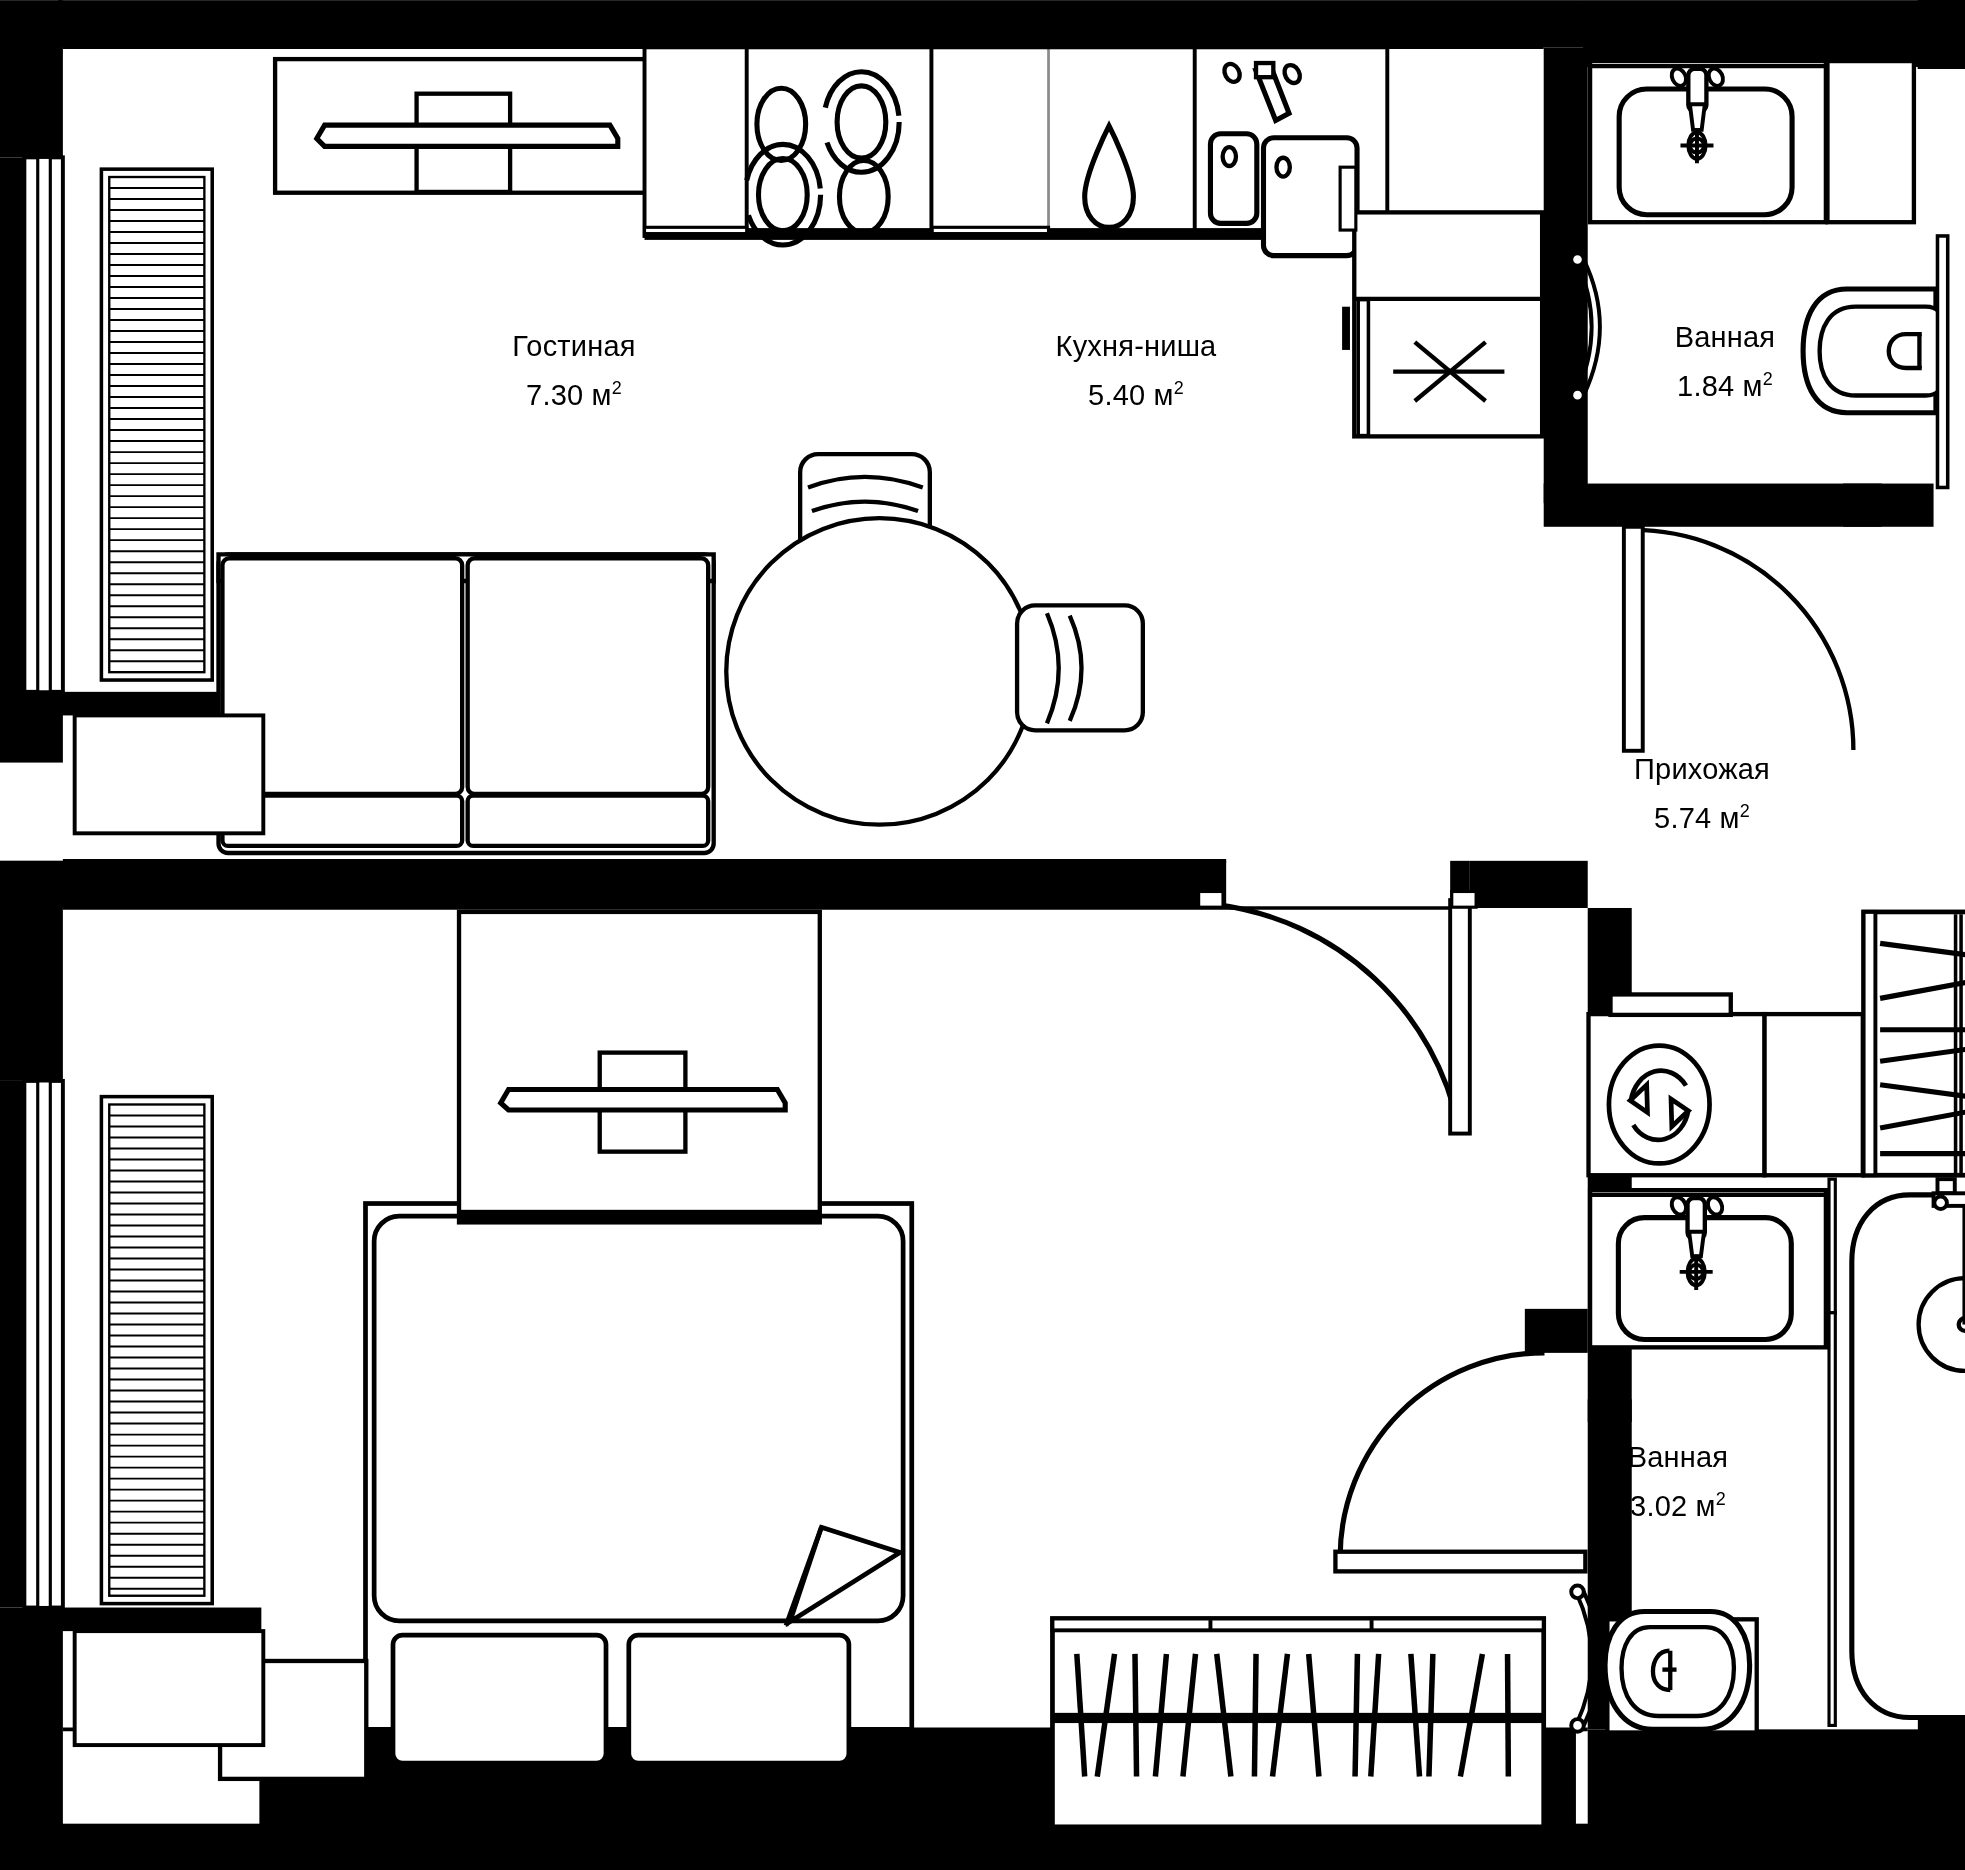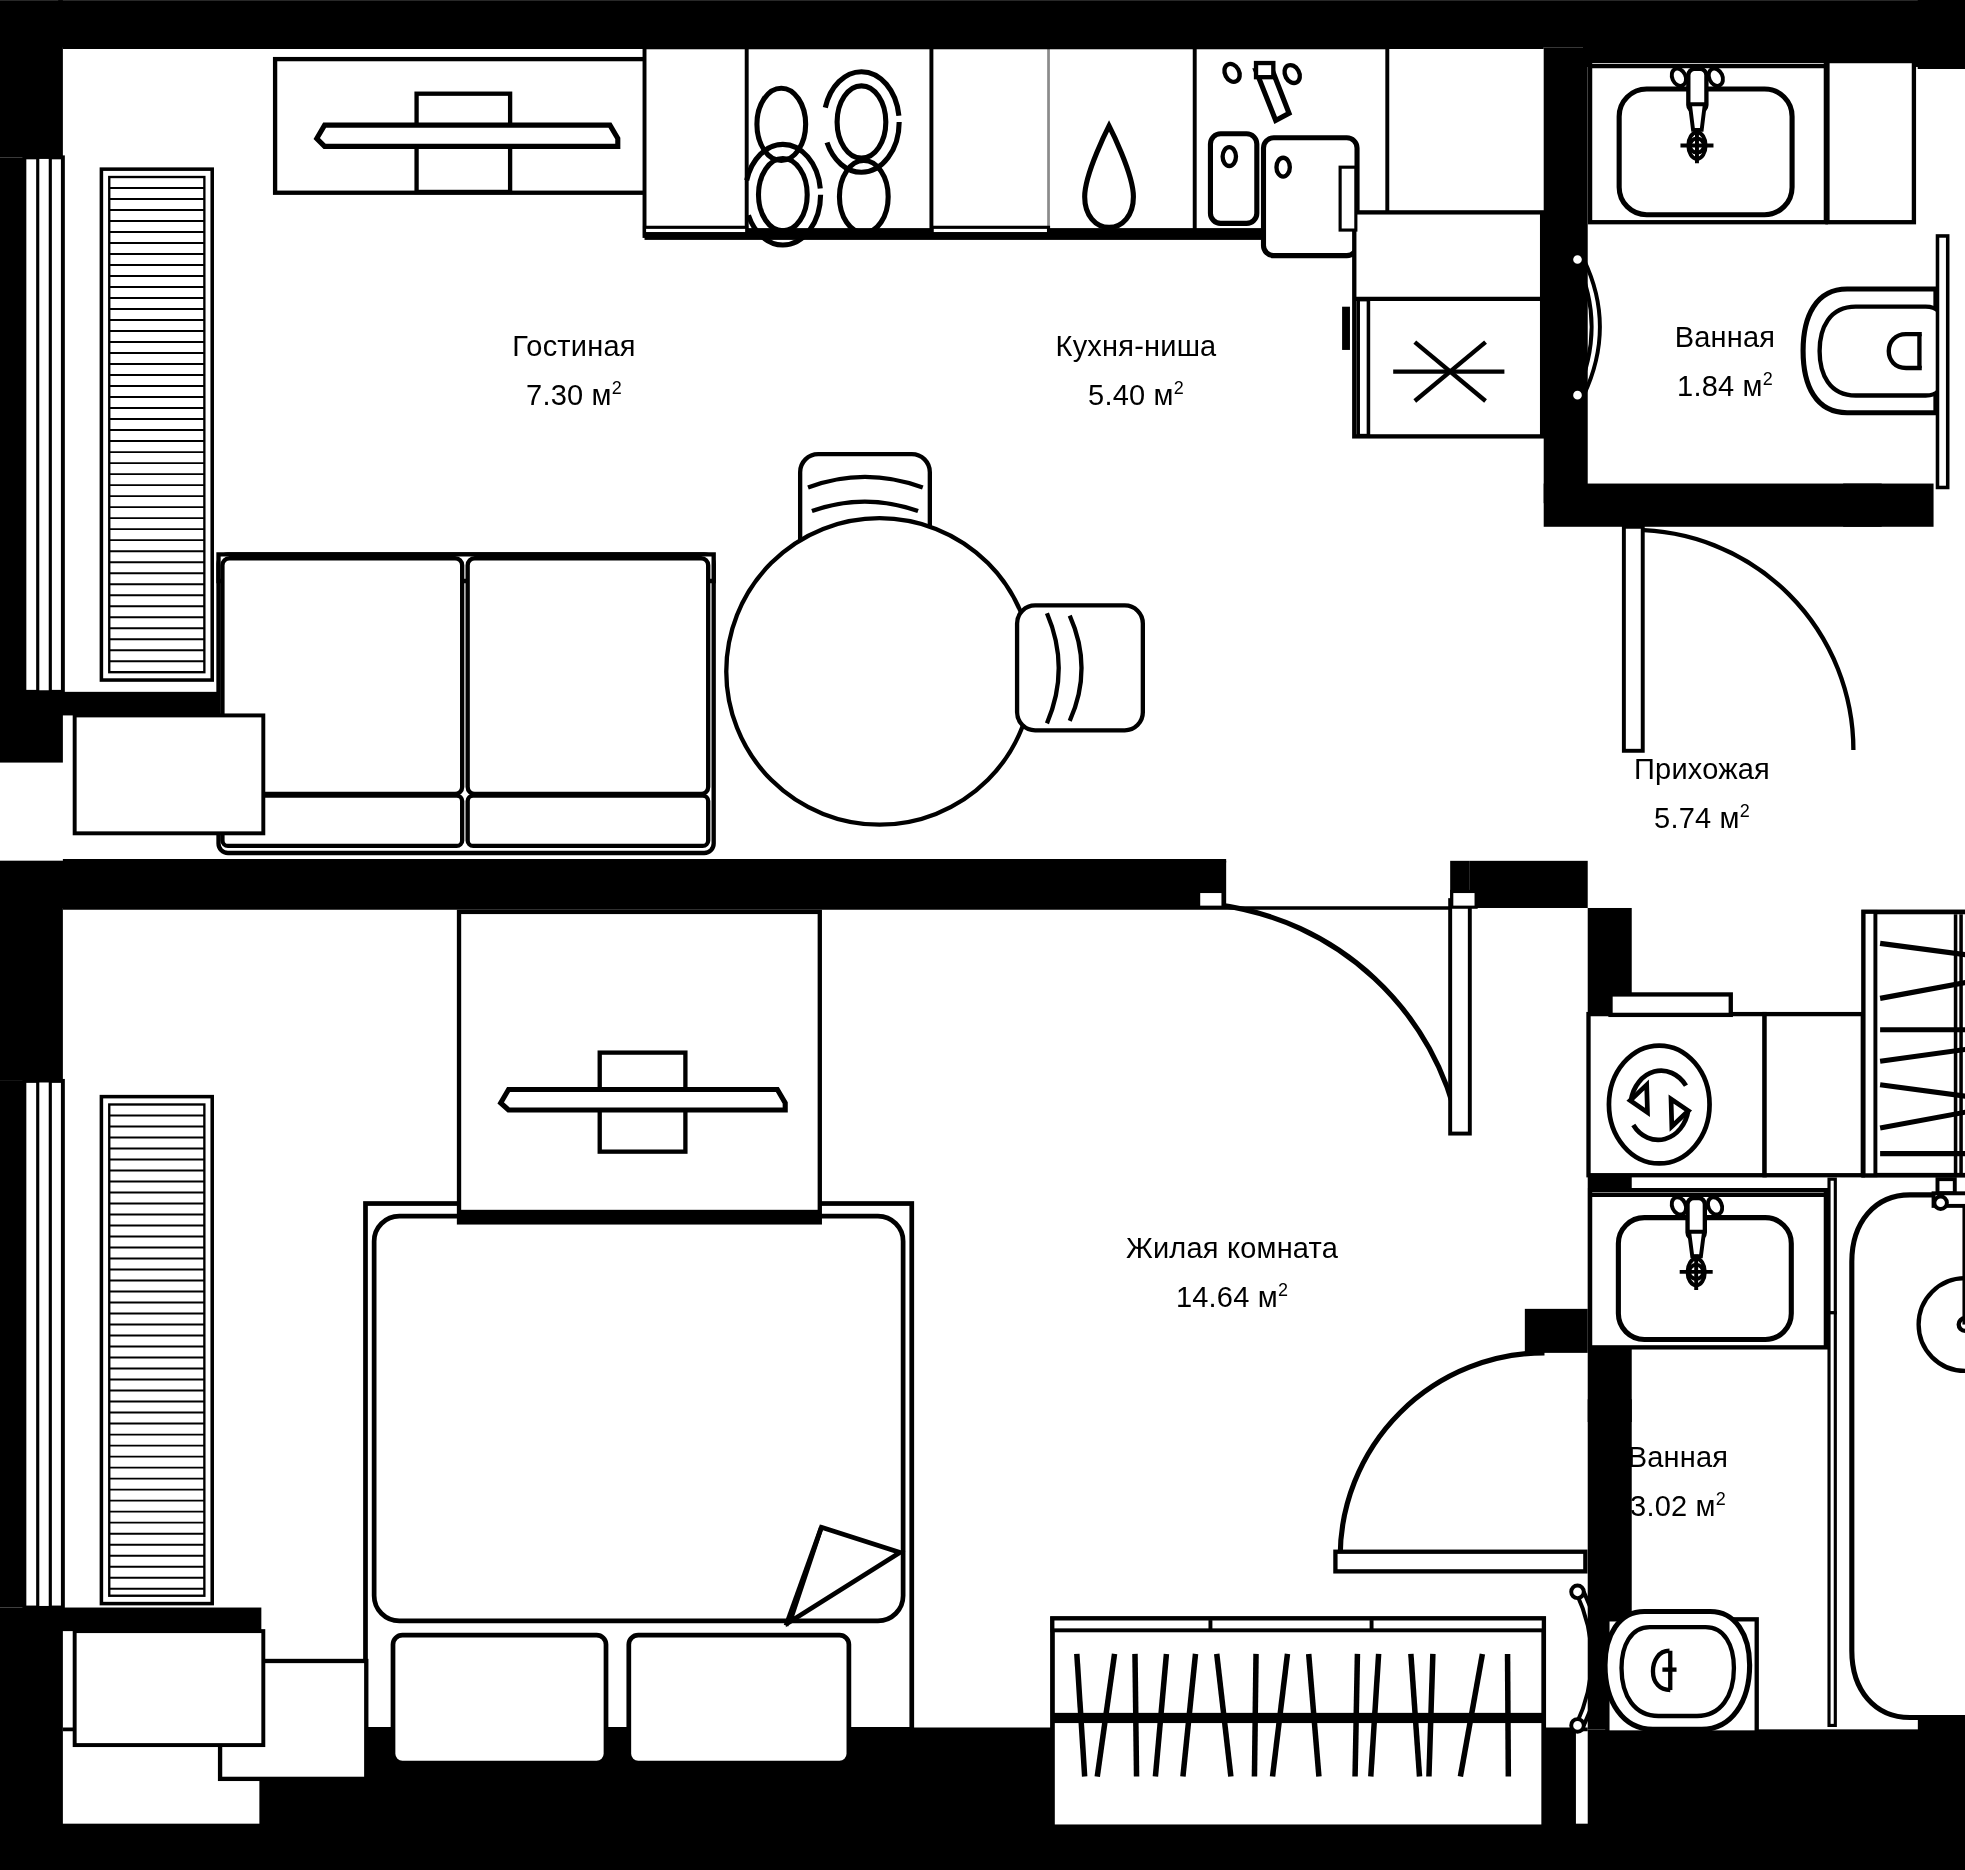--- a/index.html
+++ b/index.html
@@ -490,24 +490,20 @@
   <div class="room-label" style="left:1725px;top:362px;">
     <span class="rl-name">Ванная</span>
     <span class="rl-area"><span>1.84</span> м<span class="sup">2</span></span>
   </div>
 
   <div class="room-label" style="left:1702px;top:794px;">
     <span class="rl-name">Прихожая</span>
     <span class="rl-area"><span>5.74</span> м<span class="sup">2</span></span>
   </div>
 
-  <div class="room-label" style="left:1232px;top:1273px;">
-    <span class="rl-name">Жилая комната</span>
-    <span class="rl-area"><span>14.64</span> м<span class="sup">2</span></span>
-  </div>
 
   <div class="room-label" style="left:1678px;top:1482px;">
     <span class="rl-name">Ванная</span>
     <span class="rl-area"><span>3.02</span> м<span class="sup">2</span></span>
   </div>
 
 </div>
 
 
 </body></html>

